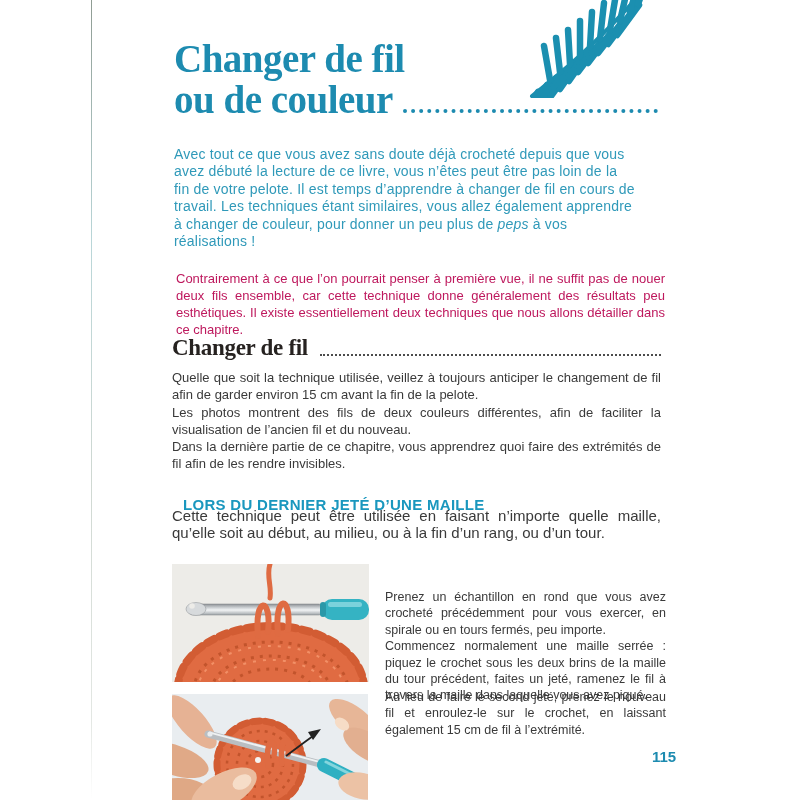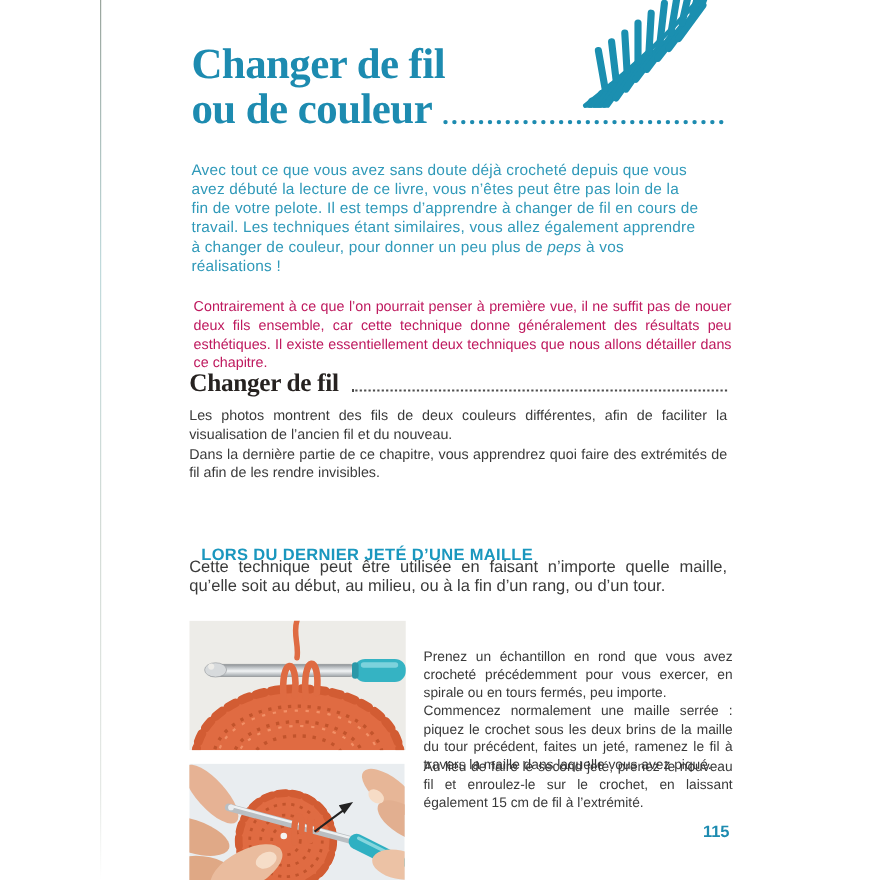--- a/index.html
+++ b/index.html
@@ -60,21 +60,21 @@
   .photo-1{left:172px;top:564px;width:197px;height:118px;}
   .photo-2{left:172px;top:694px;width:196px;height:106px;}
   .photo svg{display:block;}
 
   .step-text{position:absolute;width:281px;font-size:12.5px;line-height:16.4px;text-align:justify;}
   .step-text p{margin:0;}
   .step-text-1{left:385px;top:557px;margin-top:32px;}
   .step-text-2{left:385px;top:689px;}
 
   .page-number{
-    position:absolute;left:639px;top:748px;width:50px;
+    position:absolute;left:639px;top:748px;width:50px;text-align:center;
     font-size:15px;font-weight:bold;color:#1d8bb0;
   }
 </style>
 </head>
 <body>
 
 <div class="page">
 
   <div class="edge-line"></div>
 
@@ -119,20 +119,21 @@
   <p class="intro"><span>Avec tout ce que vous avez sans doute déjà crocheté depuis que vous avez débuté la lecture de ce livre, vous n’êtes peut être pas loin de la fin de votre pelote. Il est temps d’apprendre à changer de fil en cours de travail. Les techniques étant similaires, vous allez également apprendre à changer de couleur, pour donner un peu plus de </span><em>peps</em><span> à vos réalisations !</span></p>
 
   <p class="lead">Contrairement à ce que l’on pourrait penser à première vue, il ne suffit pas de nouer deux fils ensemble, car cette technique donne généralement des résultats peu esthétiques. Il existe essentiellement deux techniques que nous allons détailler dans ce chapitre.</p>
 
   <h2 class="section-heading">
     <span>Changer de fil</span>
     <span class="dots dots-dark"></span>
   </h2>
 
   <div class="body-text">
+    <p>Quelle que soit la technique utilisée, veillez à toujours anticiper le changement de fil afin de garder environ 15 cm avant la fin de la pelote.</p>
     <p>Les photos montrent des fils de deux couleurs différentes, afin de faciliter la visualisation de l’ancien fil et du nouveau.</p>
     <p>Dans la dernière partie de ce chapitre, vous apprendrez quoi faire des extrémités de fil afin de les rendre invisibles.</p>
   </div>
 
   <h3 class="subheading">LORS DU DERNIER JETÉ D’UNE MAILLE</h3>
   <p class="sub-paragraph">Cette technique peut être utilisée en faisant n’importe quelle maille, qu’elle soit au début, au milieu, ou à la fin d’un rang, ou d’un tour.</p>
 
   <figure class="photo photo-1">
     <svg viewBox="0 0 197 118" width="197" height="118" aria-hidden="true">
       <defs>

